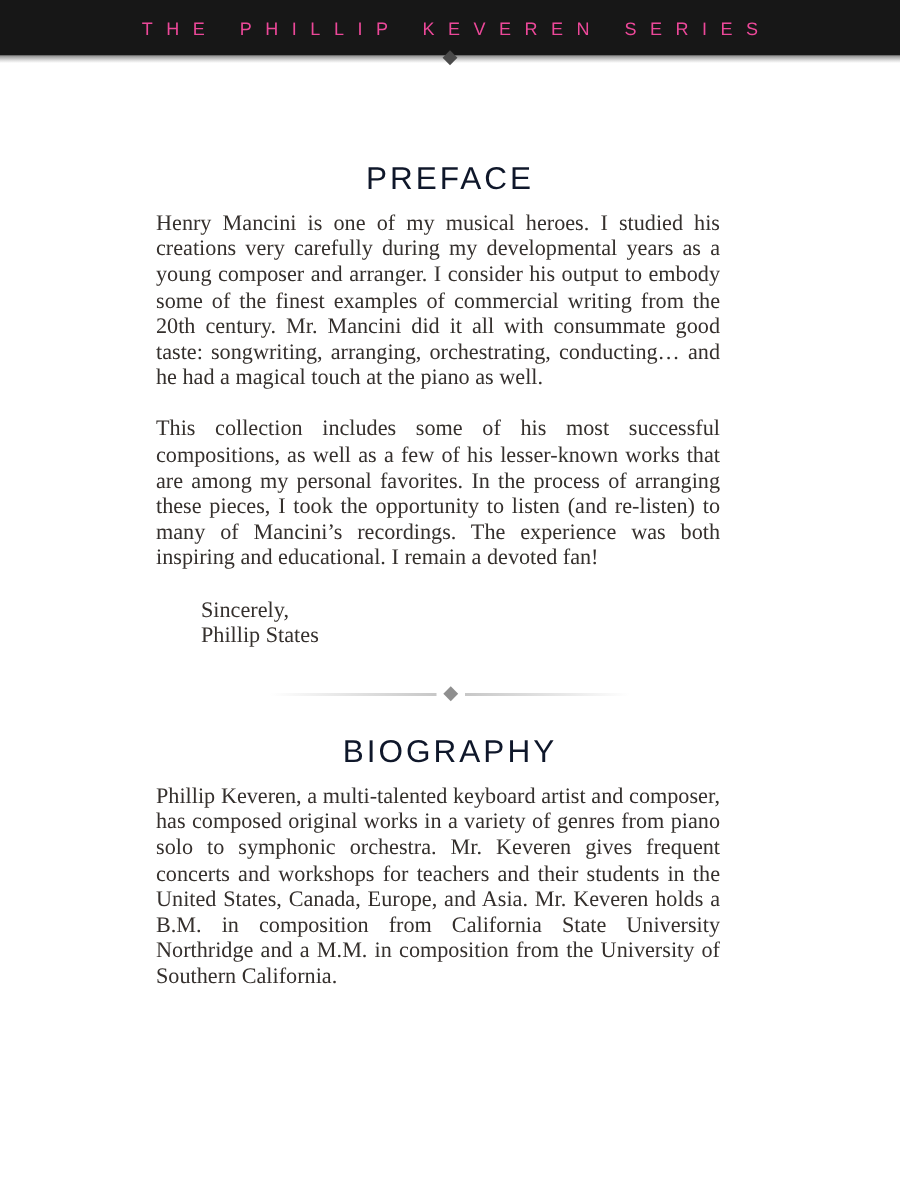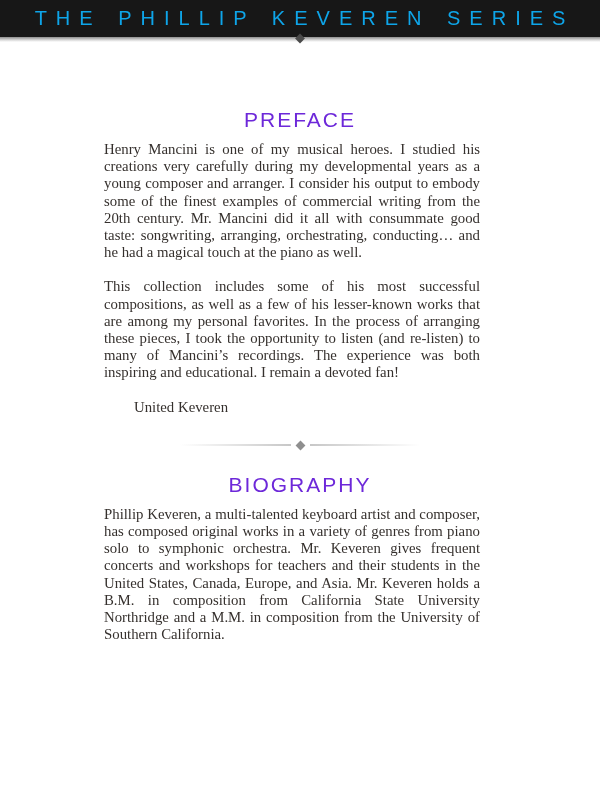--- a/index.html
+++ b/index.html
@@ -20,24 +20,24 @@
   .header-bar {
     position: relative;
     width: 100%;
     height: 37px;
     background: #171717;
     display: flex;
     align-items: center;
     justify-content: center;
   }
   .header-bar .series-title {
-    color: #0ea5e9;
+    color: #ec4899;
     font-family: "Liberation Sans", sans-serif;
     font-weight: 300;
-    font-size: 20px;
+    font-size: 12px;
     letter-spacing: 9px;
     word-spacing: 2px;
     white-space: nowrap;
     padding-left: 9px; 
   }
   .header-shadow {
     width: 100%;
     height: 5px;
     background: linear-gradient(#8d8d8d, #d9d9d9 60%, #ffffff);
   }
@@ -57,21 +57,21 @@
     width: 392px;
     margin: 0 auto;
     color: #35302d;
   }
   .section-heading {
     text-align: center;
     font-family: "Liberation Sans", sans-serif;
     font-weight: 400;
     font-size: 21px;
     letter-spacing: 2px;
-    color: #6d28d9;
+    color: #0f172a;
     margin: 0;
   }
   .preface-heading { margin-top: 66px; margin-bottom: 9px; }
   .biography-heading { margin-top: 24px; margin-bottom: 9px; }
 
   .body-par {
     font-size: 14.8px;
     line-height: 17.2px;
     text-align: justify;
     margin: 0 16px 17px 0;
@@ -119,21 +119,22 @@
 
   <div class="content">
 
     <h2 class="section-heading preface-heading">PREFACE</h2>
 
     <p class="body-par">Henry Mancini is one of my musical heroes. I studied his creations very carefully during my developmental years as a young composer and arranger. I consider his output to embody some of the finest examples of commercial writing from the 20th century. Mr. Mancini did it all with consummate good taste: songwriting, arranging, orchestrating, conducting… and he had a magical touch at the piano as well.</p>
 
     <p class="body-par">This collection includes some of his most successful compositions, as well as a few of his lesser-known works that are among my personal favorites. In the process of arranging these pieces, I took the opportunity to listen (and re-listen) to many of Mancini’s recordings. The experience was both inspiring and educational. I remain a devoted fan!</p>
 
     <div class="signature">
-      <div>United Keveren</div>
+      <div>Sincerely,</div>
+      <div>Phillip States</div>
     </div>
 
 
     <div class="divider">
       <div class="line left"></div>
       <div class="diamond"></div>
       <div class="line right"></div>
     </div>
 
     <h2 class="section-heading biography-heading">BIOGRAPHY</h2>

